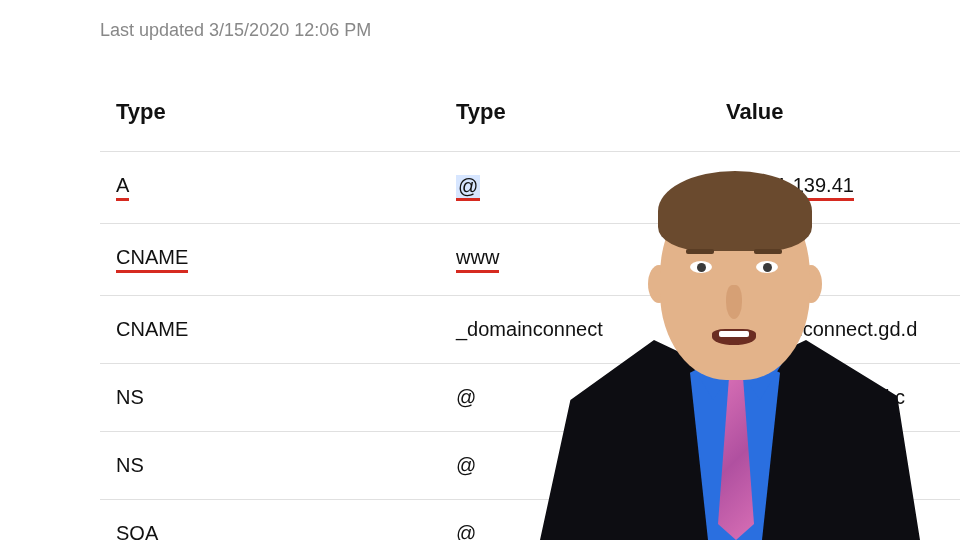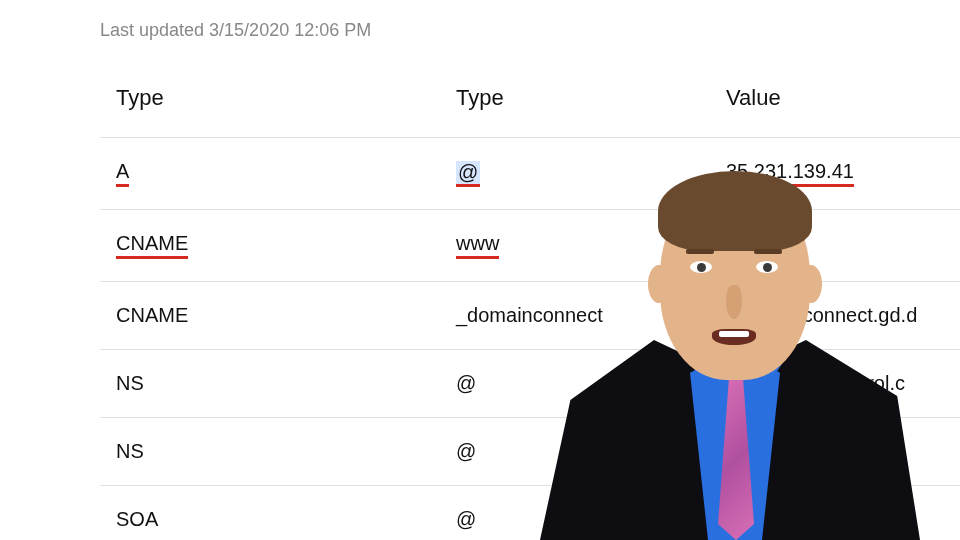--- a/index.html
+++ b/index.html
@@ -6,30 +6,30 @@
   html, body { width: 960px; height: 540px; overflow: hidden; }
   body {
     font-family: -apple-system, BlinkMacSystemFont, "Segoe UI", Arial, sans-serif;
     background: #fff;
     color: #111;
     padding: 20px 0 0 100px;
   }
   .last-updated {
     color: #888;
     font-size: 18px;
-    margin-bottom: 34px;
+    margin-bottom: 48px;
   }
   table {
     border-collapse: collapse;
     width: 870px;
     table-layout: fixed;
   }
   th {
     text-align: left;
-    font-weight: 400;
+    font-weight: 700;
     font-size: 22px;
     padding: 10px 16px 26px 16px;
     color: #111;
   }
   td {
     border-top: 1px solid #e0e0e0;
     padding: 22px 16px 22px 16px;
     font-size: 20px;
     color: #111;
     vertical-align: middle;

